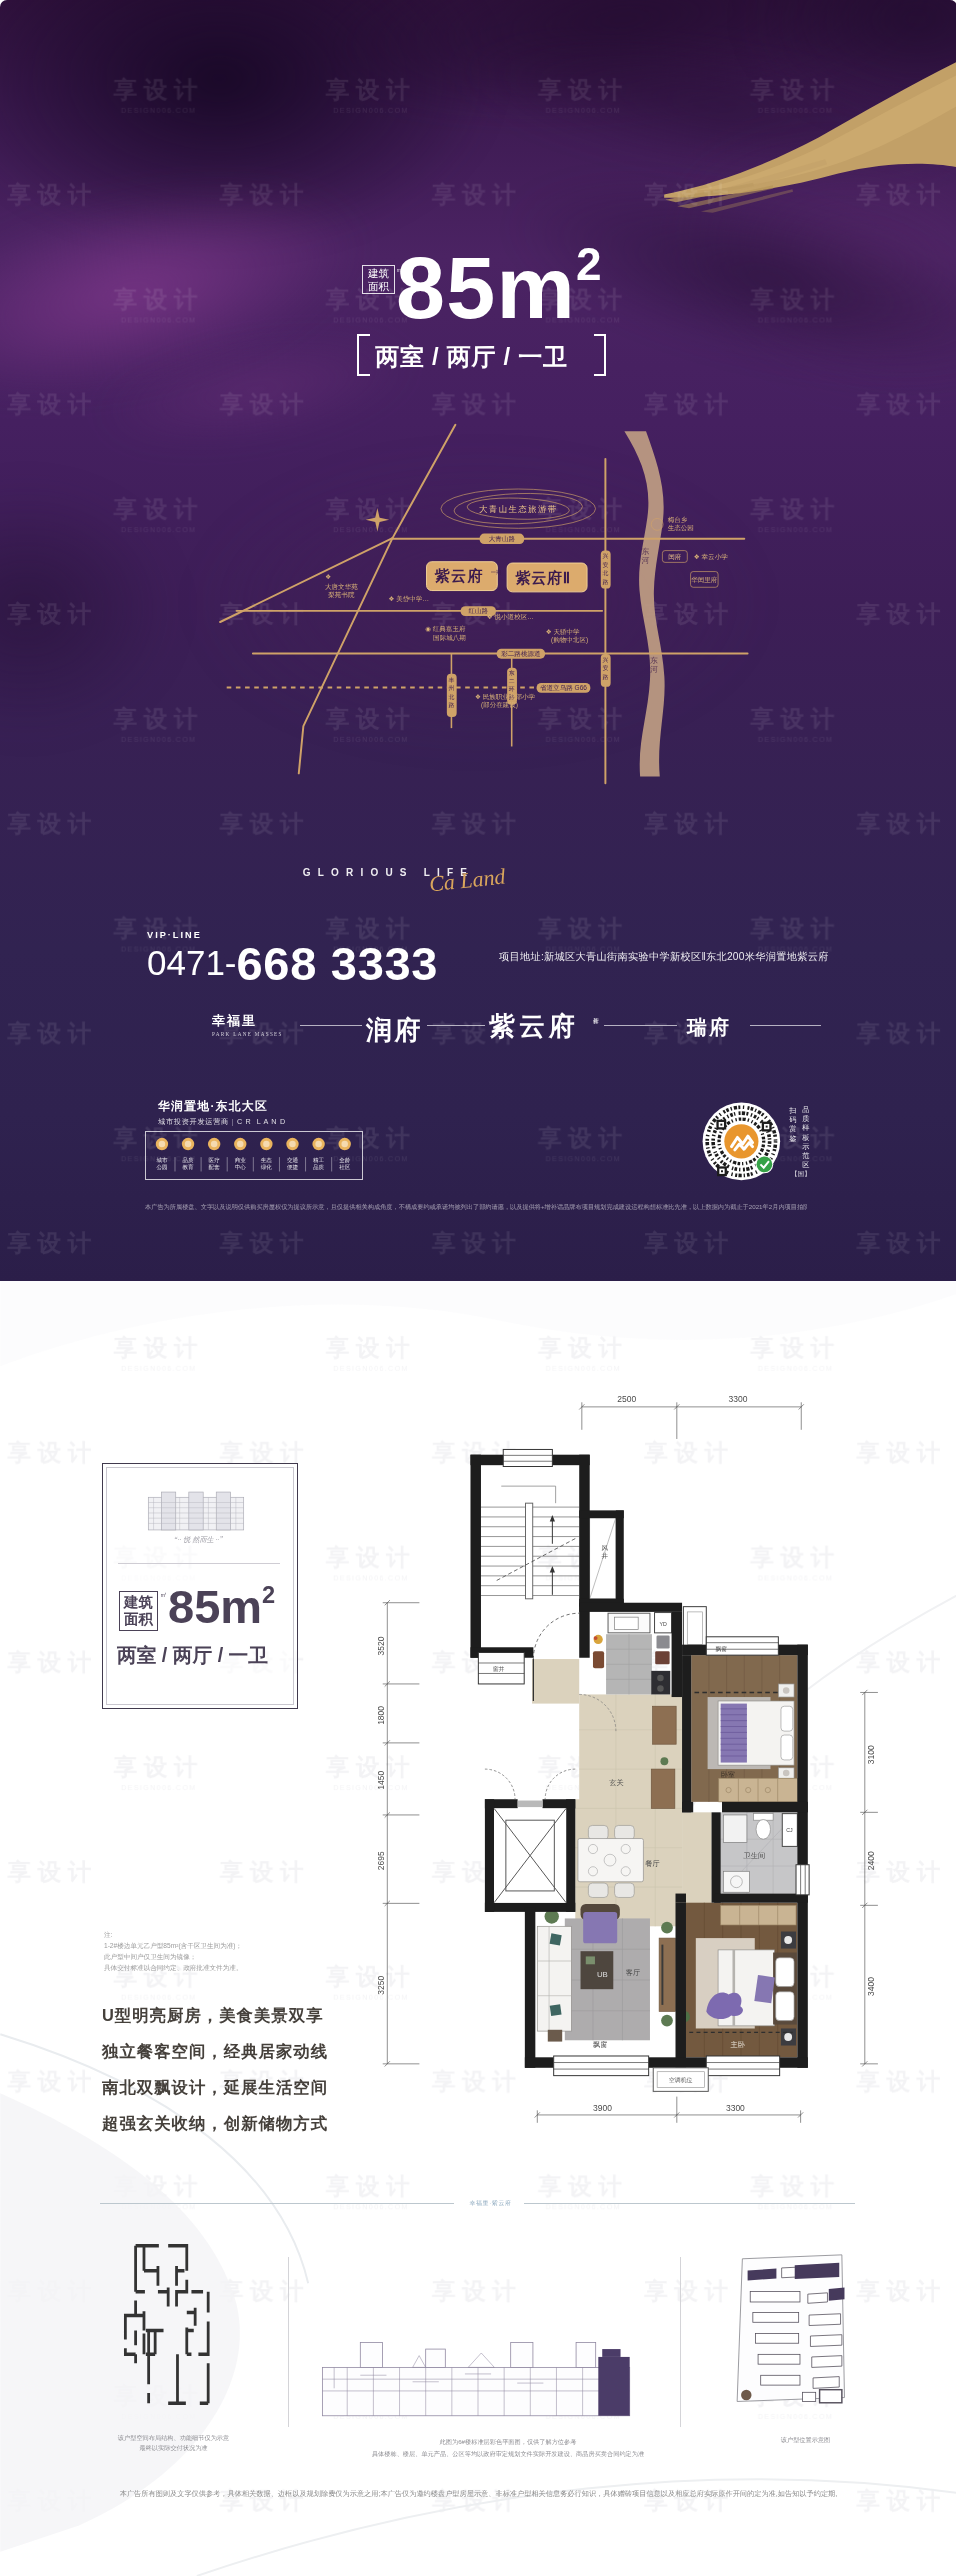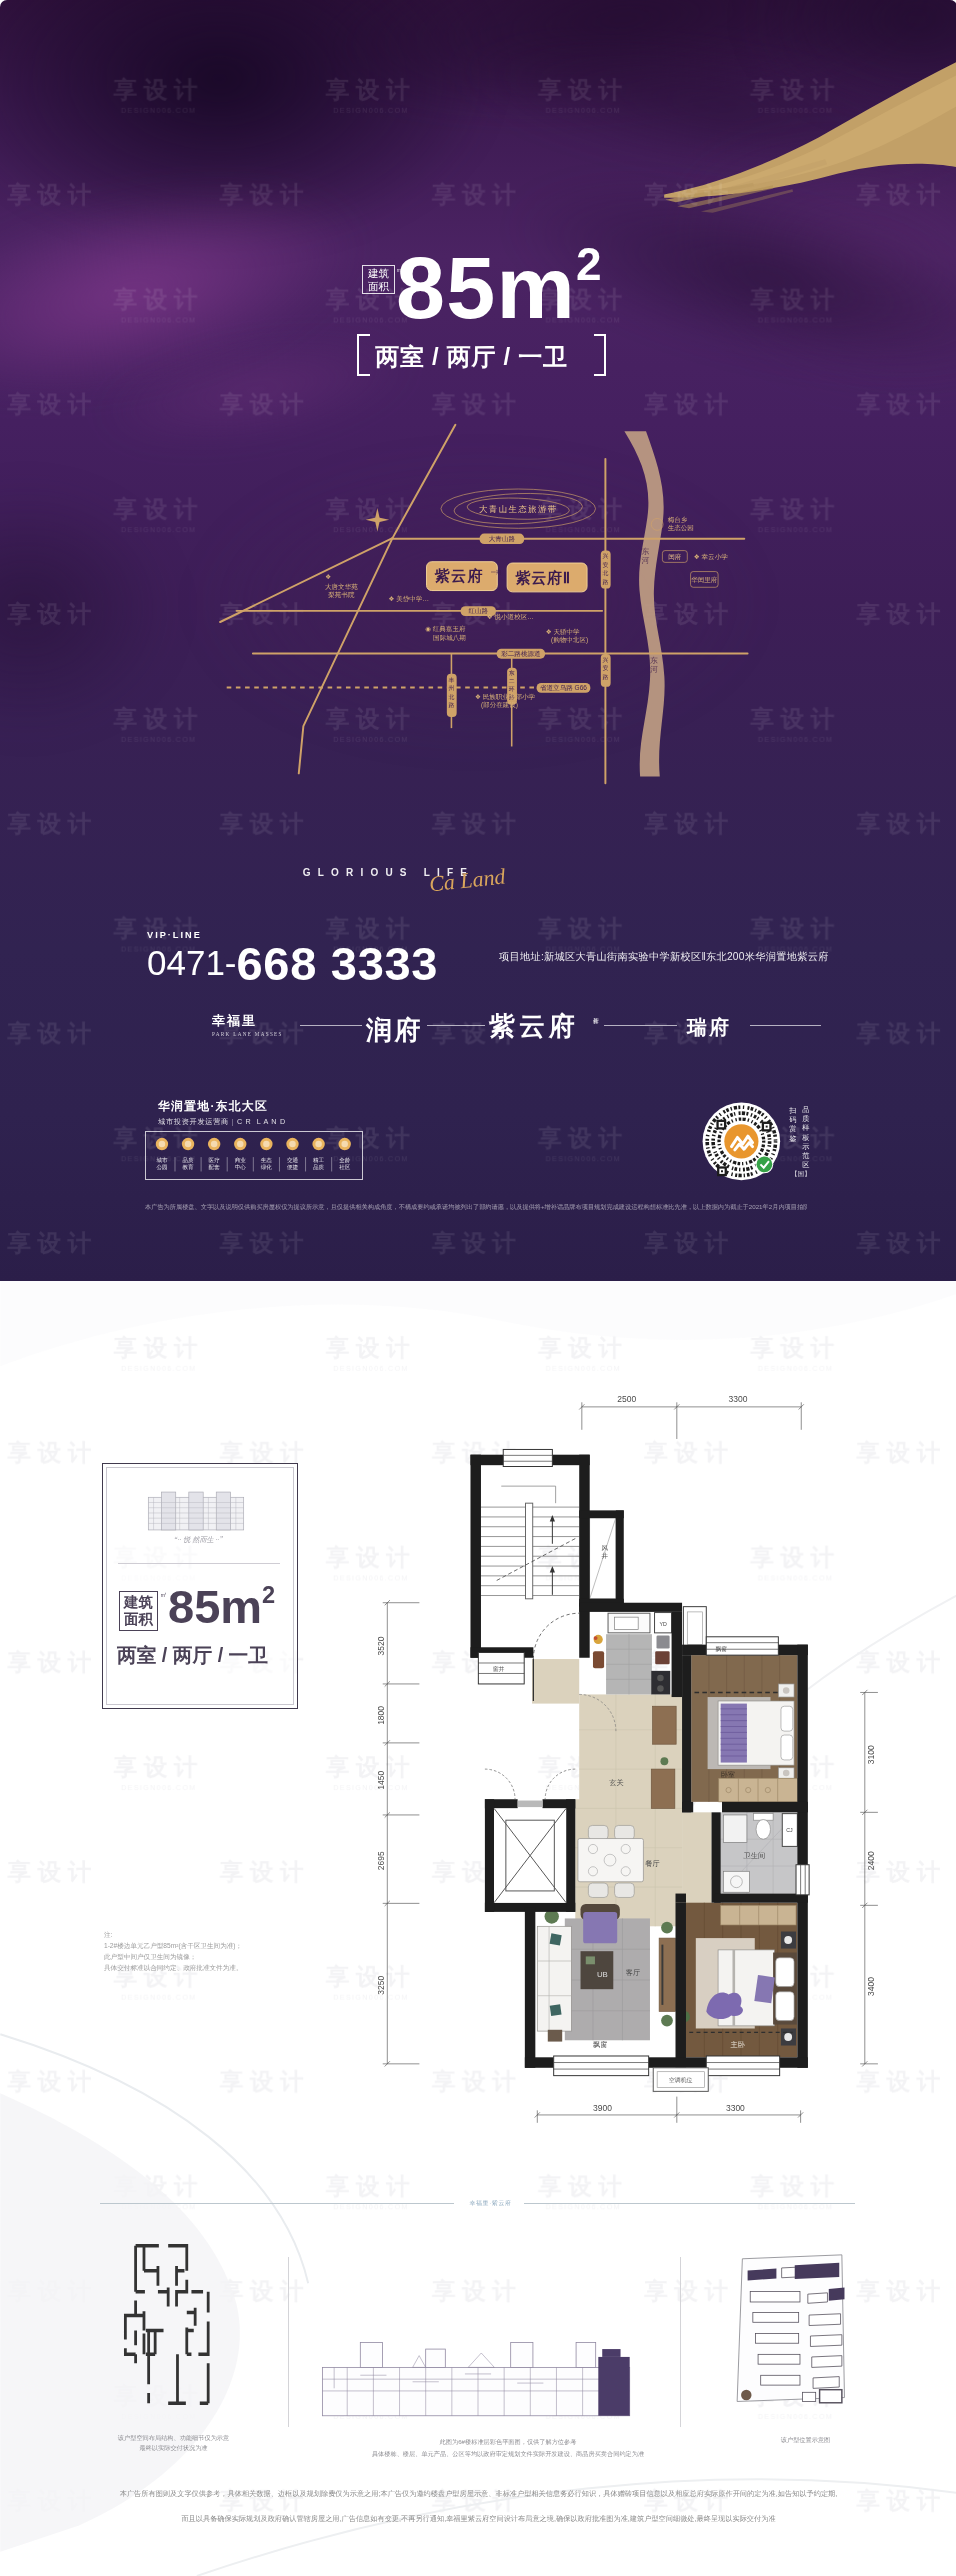--- a/index.html
+++ b/index.html
@@ -681,20 +681,21 @@
     <text x="1334" y="2678" transform="rotate(-90 1334 2678)" text-anchor="middle">3100</text>
     <text x="1334" y="2840" transform="rotate(-90 1334 2840)" text-anchor="middle">2400</text>
     <text x="1334" y="3032" transform="rotate(-90 1334 3032)" text-anchor="middle">3400</text>
     <text x="905" y="3222">3900</text>
     <text x="1108" y="3222">3300</text>
   </g>
 </svg>
 
 <div class="abs" style="left:104px;top:1929px;color:#9b9b9b;font-size:6.6px;line-height:11px;">注:<br>1-2#楼边单元乙户型85m²(含干区卫生间为准)；<br>此户型中间户仅卫生间为镜像；<br>具体交付标准以合同约定、政府批准文件为准。</div>
 
+<div class="abs" style="left:102px;top:1997px;color:#45403b;font-size:16.4px;font-weight:bold;letter-spacing:1px;line-height:36px;white-space:nowrap;">U型明亮厨房，美食美景双享<br>独立餐客空间，经典居家动线<br>南北双飘设计，延展生活空间<br>超强玄关收纳，创新储物方式</div>
 
 <div class="abs" style="left:100px;top:2203px;width:354px;height:0.7px;background:#bcc7ce;"></div>
 <div class="abs" style="left:524px;top:2203px;width:331px;height:0.7px;background:#bcc7ce;"></div>
 <div class="abs" style="left:455px;top:2199px;width:71px;text-align:center;color:#8aa7bd;font-size:5.9px;letter-spacing:0.7px;">幸福里·紫云府</div>
 
 <div class="abs" style="left:288px;top:2257px;width:0.7px;height:170px;background:#d4d4d8;"></div>
 <div class="abs" style="left:680px;top:2257px;width:0.7px;height:170px;background:#d4d4d8;"></div>
 
 <svg class="abs" style="left:117px;top:2235px;width:107px;height:173px;" viewBox="0 0 230 290" preserveAspectRatio="none">
   <g stroke="#333" stroke-width="6" fill="none">
@@ -763,17 +764,16 @@
   </g>
   <circle cx="34" cy="226" r="8" fill="#6e5a4a"></circle>
 </svg>
 
 <div class="abs" style="left:98px;top:2433px;width:151px;text-align:center;color:#8e8e93;font-size:6.2px;line-height:9.8px;">该户型空间布局结构、功能细节仅为示意<br>最终以实际交付状况为准</div>
 <div class="abs" style="left:354px;top:2436px;width:308px;text-align:center;color:#8e8e93;font-size:6.2px;line-height:11.8px;">此图为6#楼标准层彩色平面图，仅供了解方位参考<br>具体楼栋、楼层、单元产品、公区等均以政府审定规划文件实际开发建设、商品房买卖合同约定为准</div>
 <div class="abs" style="left:740px;top:2436px;width:131px;text-align:center;color:#8e8e93;font-size:6.2px;">该户型位置示意图</div>
 
 <div class="abs" style="left:0;top:2487px;width:957px;text-align:center;color:#8a8a8a;font-size:7.2px;line-height:13px;">
 <div style="white-space:nowrap;">本广告所有图则及文字仅供参考，具体相关数据、边框以及规划除费仅为示意之用;本广告仅为邀约楼盘户型房屋示意、非标准户型相关信息务必行知识，具体赠砖项目信息以及相应总府实际原作开间的定为准,如告知以予约定期,</div>
-<div style="white-space:nowrap;margin-top:11.8px;">而且以具备确保实际规划及政府确认管辖房屋之用,广告信息如有变更,不再另行通知,幸福里紫云府空间设计布局意之境,确保以政府批准图为准,建筑户型空间细微处,最终呈现以实际交付为准</div>
 </div>
 
 </div>
 
 
 </body></html>

